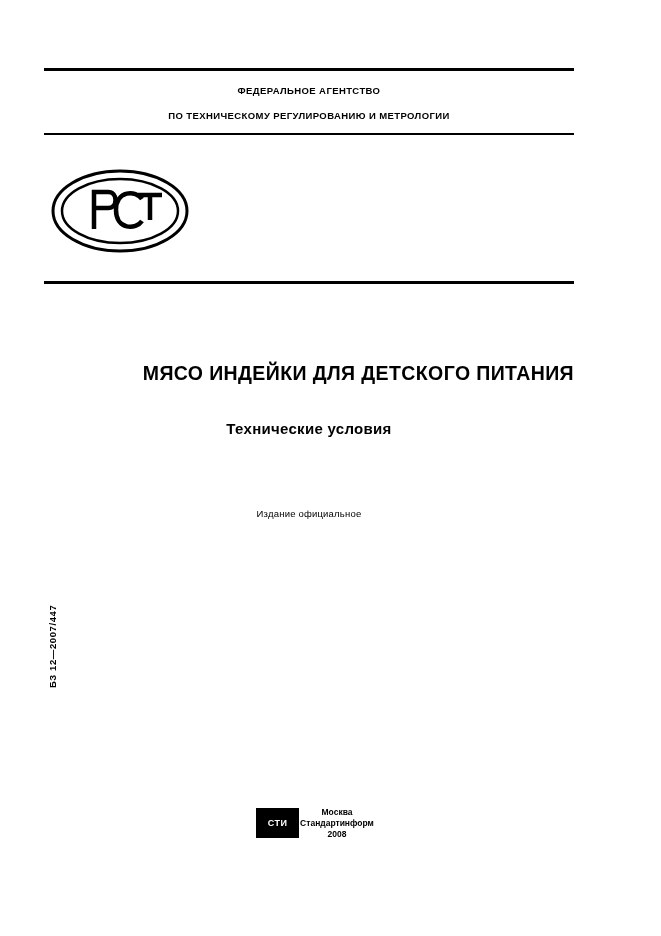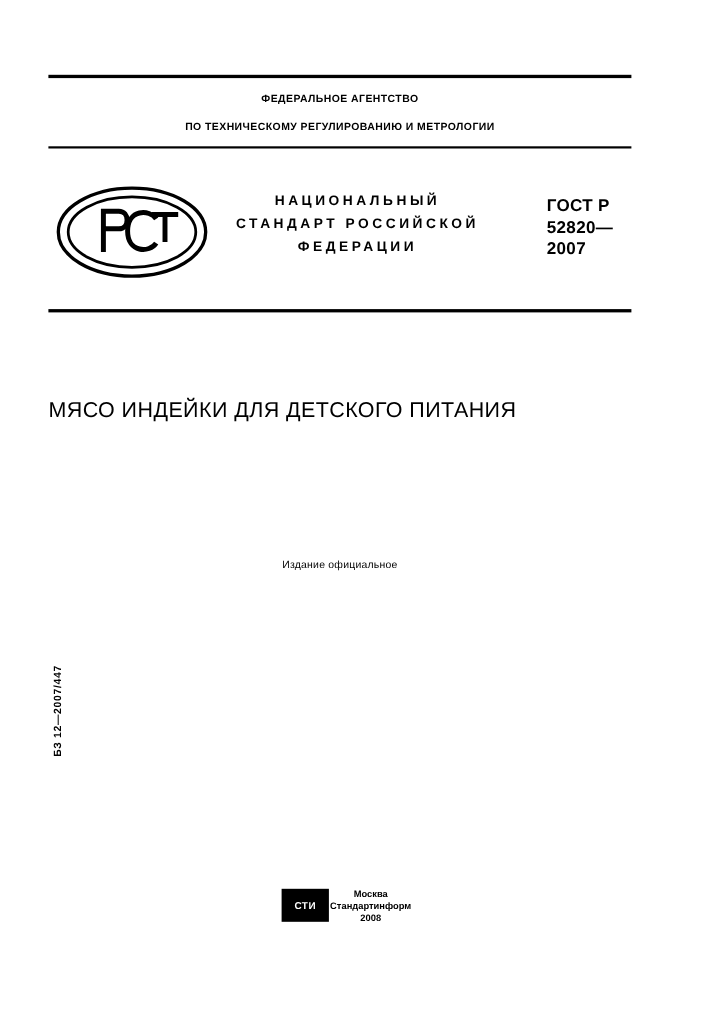--- a/index.html
+++ b/index.html
@@ -71,23 +71,23 @@
     line-height: 19.5px;
     letter-spacing: 0.3px;
     white-space: pre-line;
   }
 
   .doc-title {
     position: absolute;
     left: 44px;
     top: 362px;
     width: 530px;
-    text-align: left;
+    text-align: right;
     font-size: 19.5px;
-    font-weight: normal;
+    font-weight: bold;
     letter-spacing: 0.4px;
   }
   .doc-subtitle {
     position: absolute;
     left: 44px;
     top: 420px;
     width: 530px;
     text-align: center;
     font-size: 15px;
     font-weight: bold;
@@ -168,29 +168,26 @@
       <ellipse cx="70" cy="43" rx="58" ry="32" fill="none" stroke="#000" stroke-width="2.5"></ellipse>
 
       <path d="M44 61 L44 24 L58 24 C68 24 68 40 58 40 L44 40" fill="none" stroke="#000" stroke-width="4.5"></path>
 
       <path d="M92 31 C86 22 66 22 66 42 C66 62 86 62 92 53" fill="none" stroke="#000" stroke-width="4.5"></path>
 
       <path d="M88 27 L112 27 M100 27 L100 52" fill="none" stroke="#000" stroke-width="4.5"></path>
     </svg>
   </div>
 
-  <div class="std-title">НАЦИОНАЛЬНЫЙ СТАНДАРТ РОССИЙСКОЙ ФЕДЕРАЦИИ</div>
 
-  <div class="gost-block">ГОСТ Р
-52820—
-2007</div>
 
   <div class="rule rule-bot"></div>
 
   <div class="doc-title">МЯСО ИНДЕЙКИ ДЛЯ ДЕТСКОГО ПИТАНИЯ</div>
+  <div class="doc-subtitle">Технические условия</div>
   <div class="official">Издание официальное</div>
 
   <div class="sidecode">БЗ 12—2007/447</div>
 
   <div class="footer">
     <div class="footer-logo">СТИ</div>
     <div class="footer-text">Москва
 Стандартинформ
 2008</div>
   </div>

